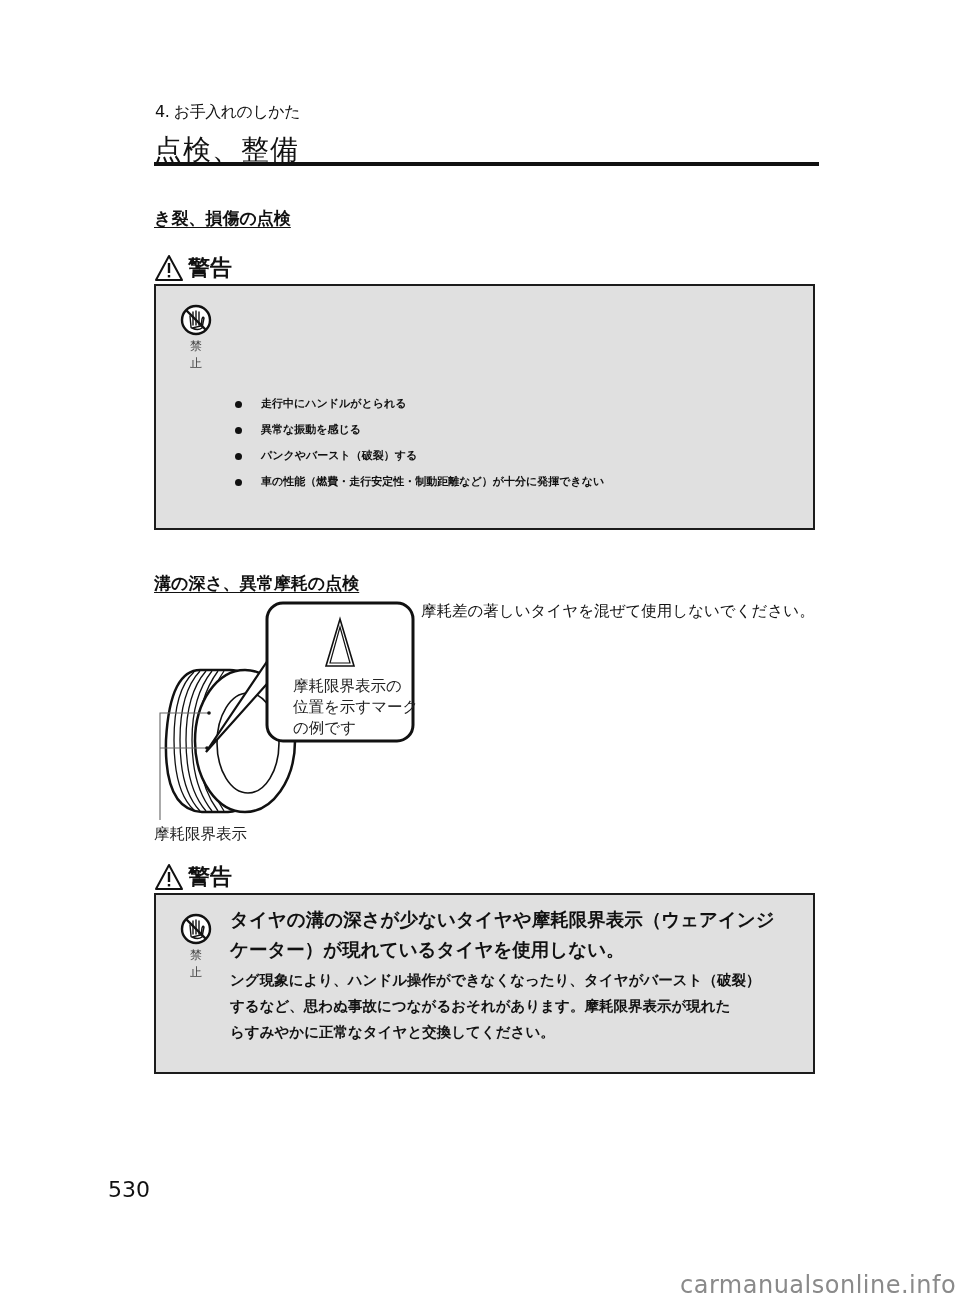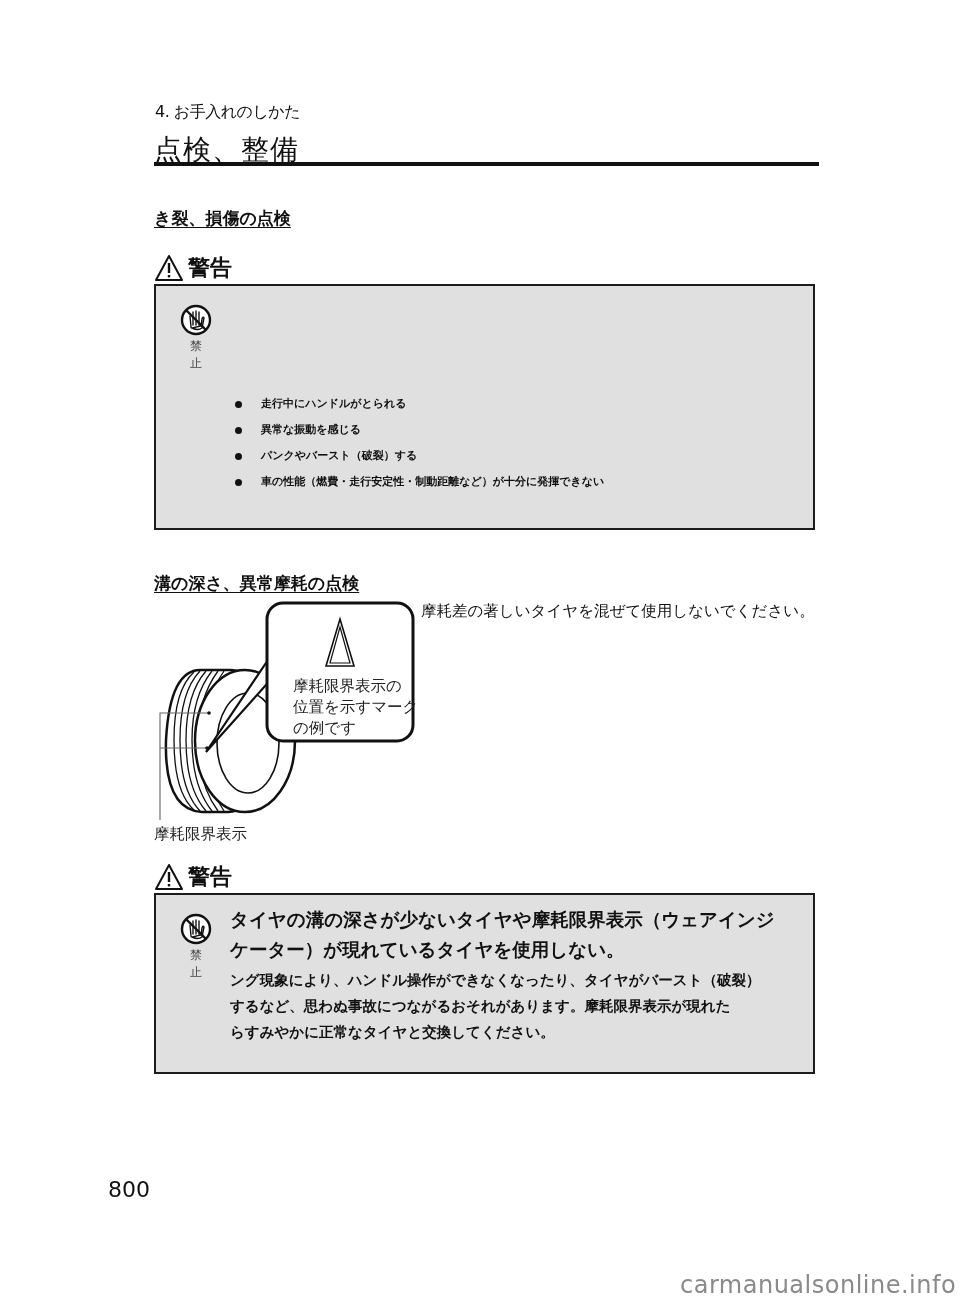--- a/index.html
+++ b/index.html
@@ -128,14 +128,14 @@
     <div>タイヤの溝の深さが少ないタイヤや摩耗限界表示（ウェアインジ</div>
     <div>ケーター）が現れているタイヤを使用しない。</div>
   </div>
   <div class="sub-text" style="top:72px;">
     <div>ング現象により、ハンドル操作ができなくなったり、タイヤがバースト（破裂）</div>
     <div>するなど、思わぬ事故につながるおそれがあります。摩耗限界表示が現れた</div>
     <div>らすみやかに正常なタイヤと交換してください。</div>
   </div>
 </div>
 
-<div class="abs page-num">800</div>
+<div class="abs page-num">530</div>
 <div class="abs watermark">carmanualsonline.info</div>
 
 </body></html>

